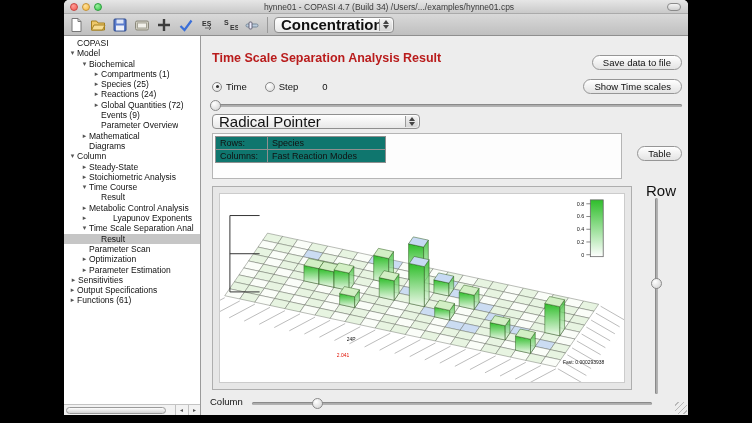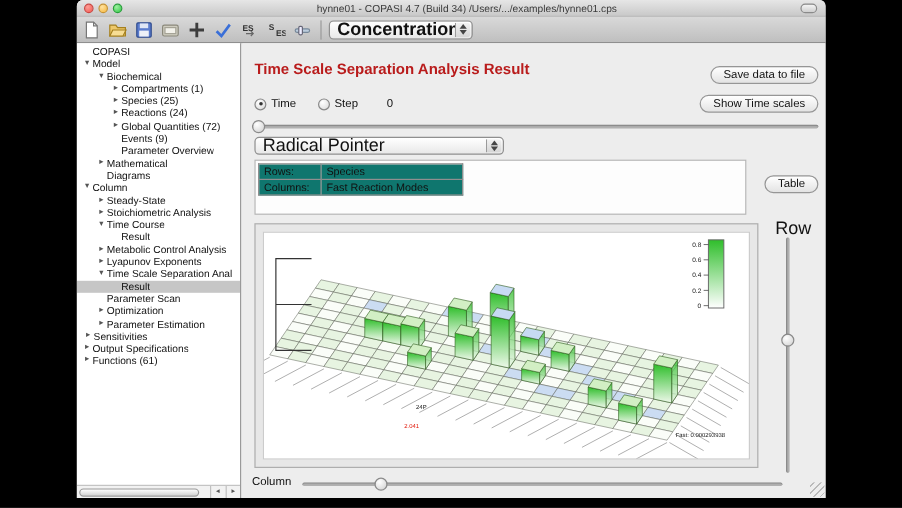--- a/index.html
+++ b/index.html
@@ -254,21 +254,21 @@
             <span class="tlabel">Time Course</span>
           </div>
           <div class="trow" style="padding-left: 28px;">
             <span class="arr"></span>
             <span class="tlabel">Result</span>
           </div>
           <div class="trow" style="padding-left: 16px;">
             <span class="arr">▸</span>
             <span class="tlabel">Metabolic Control Analysis</span>
           </div>
-          <div class="trow" style="padding-left: 16px;">
+          <div class="trow" style="padding-left: 16px; gap: 24px;">
             <span class="arr">▸</span>
             <span class="tlabel">Lyapunov Exponents</span>
           </div>
           <div class="trow" style="padding-left: 16px;">
             <span class="arr">▾</span>
             <span class="tlabel">Time Scale Separation Anal</span>
           </div>
           <div class="trow sel" style="padding-left: 28px;">
             <span class="arr"></span>
             <span class="tlabel">Result</span>

